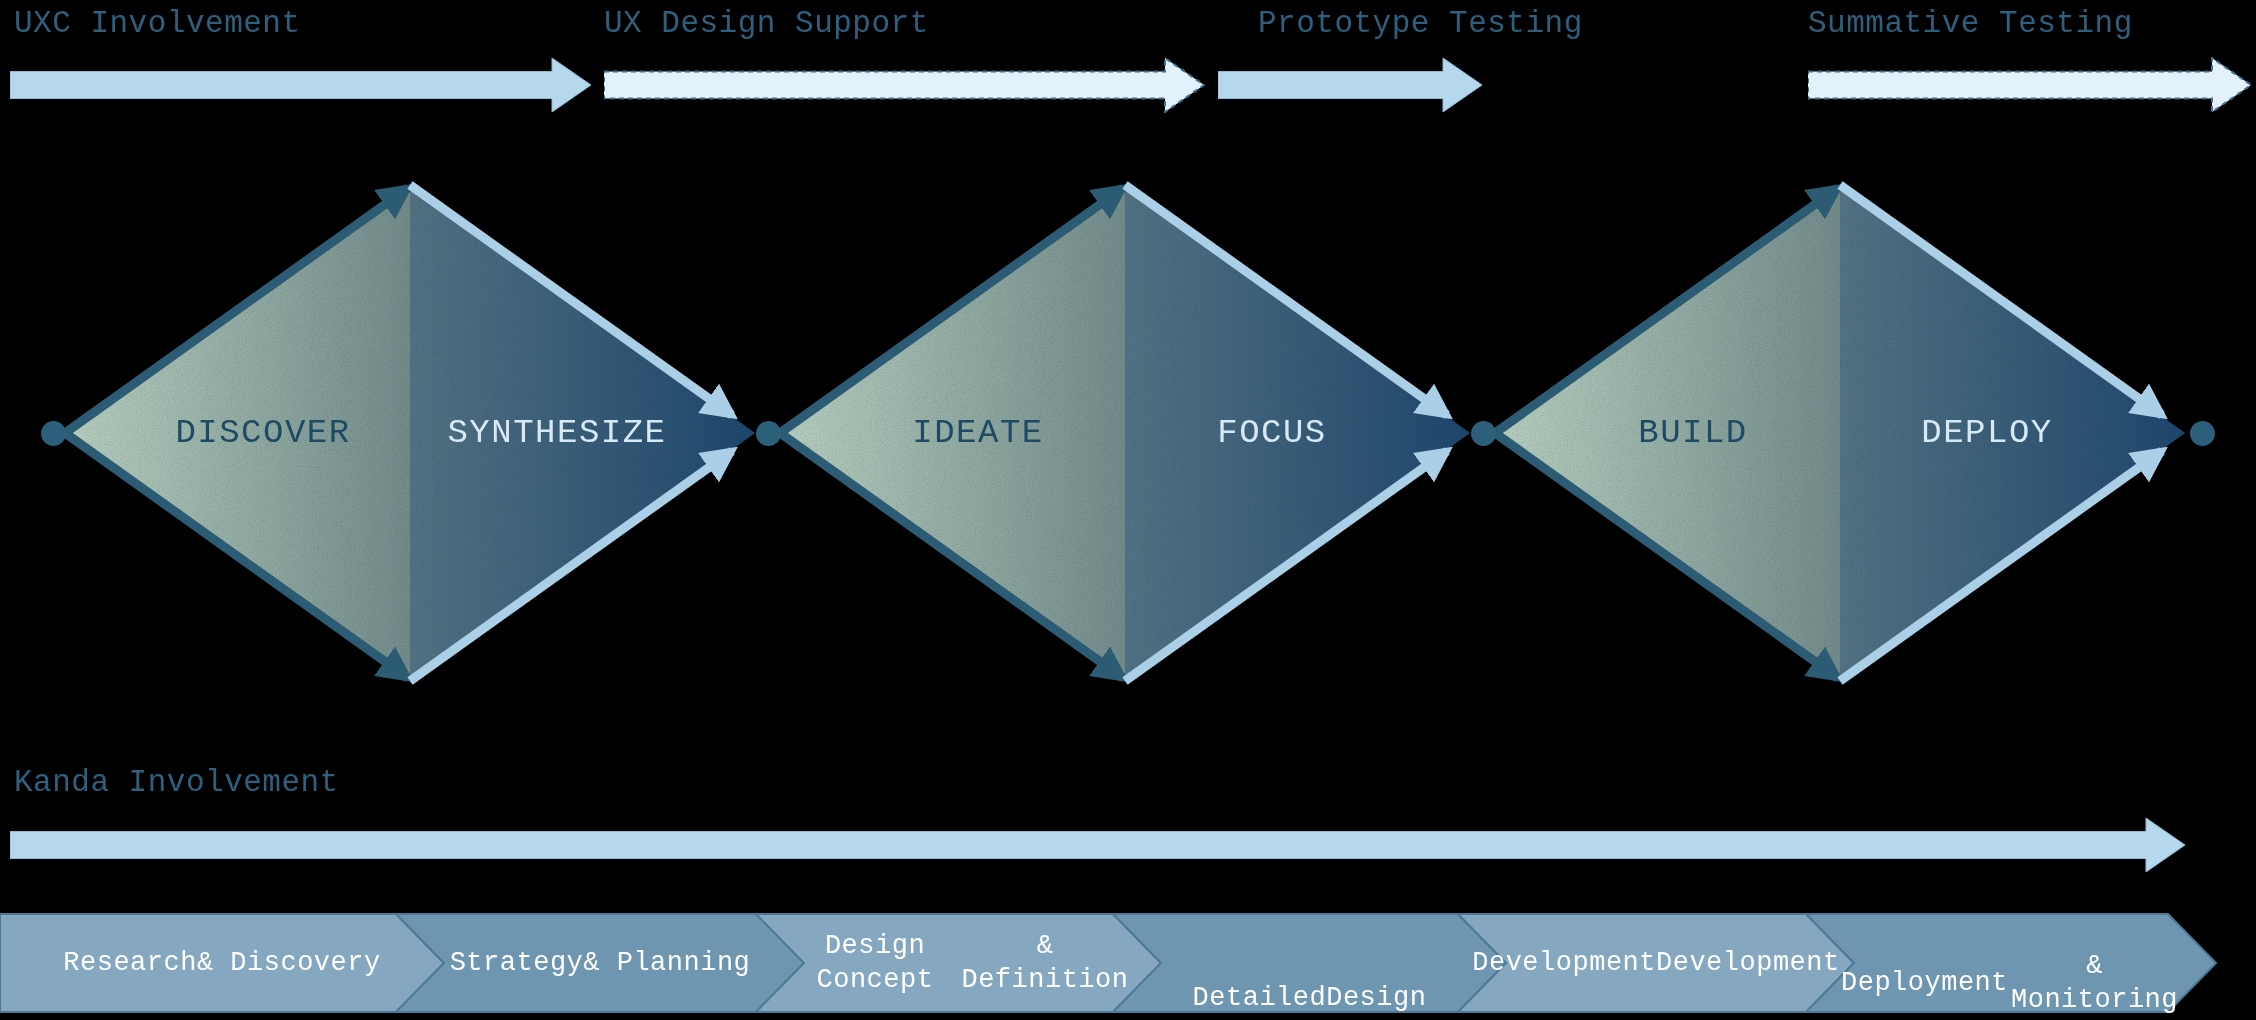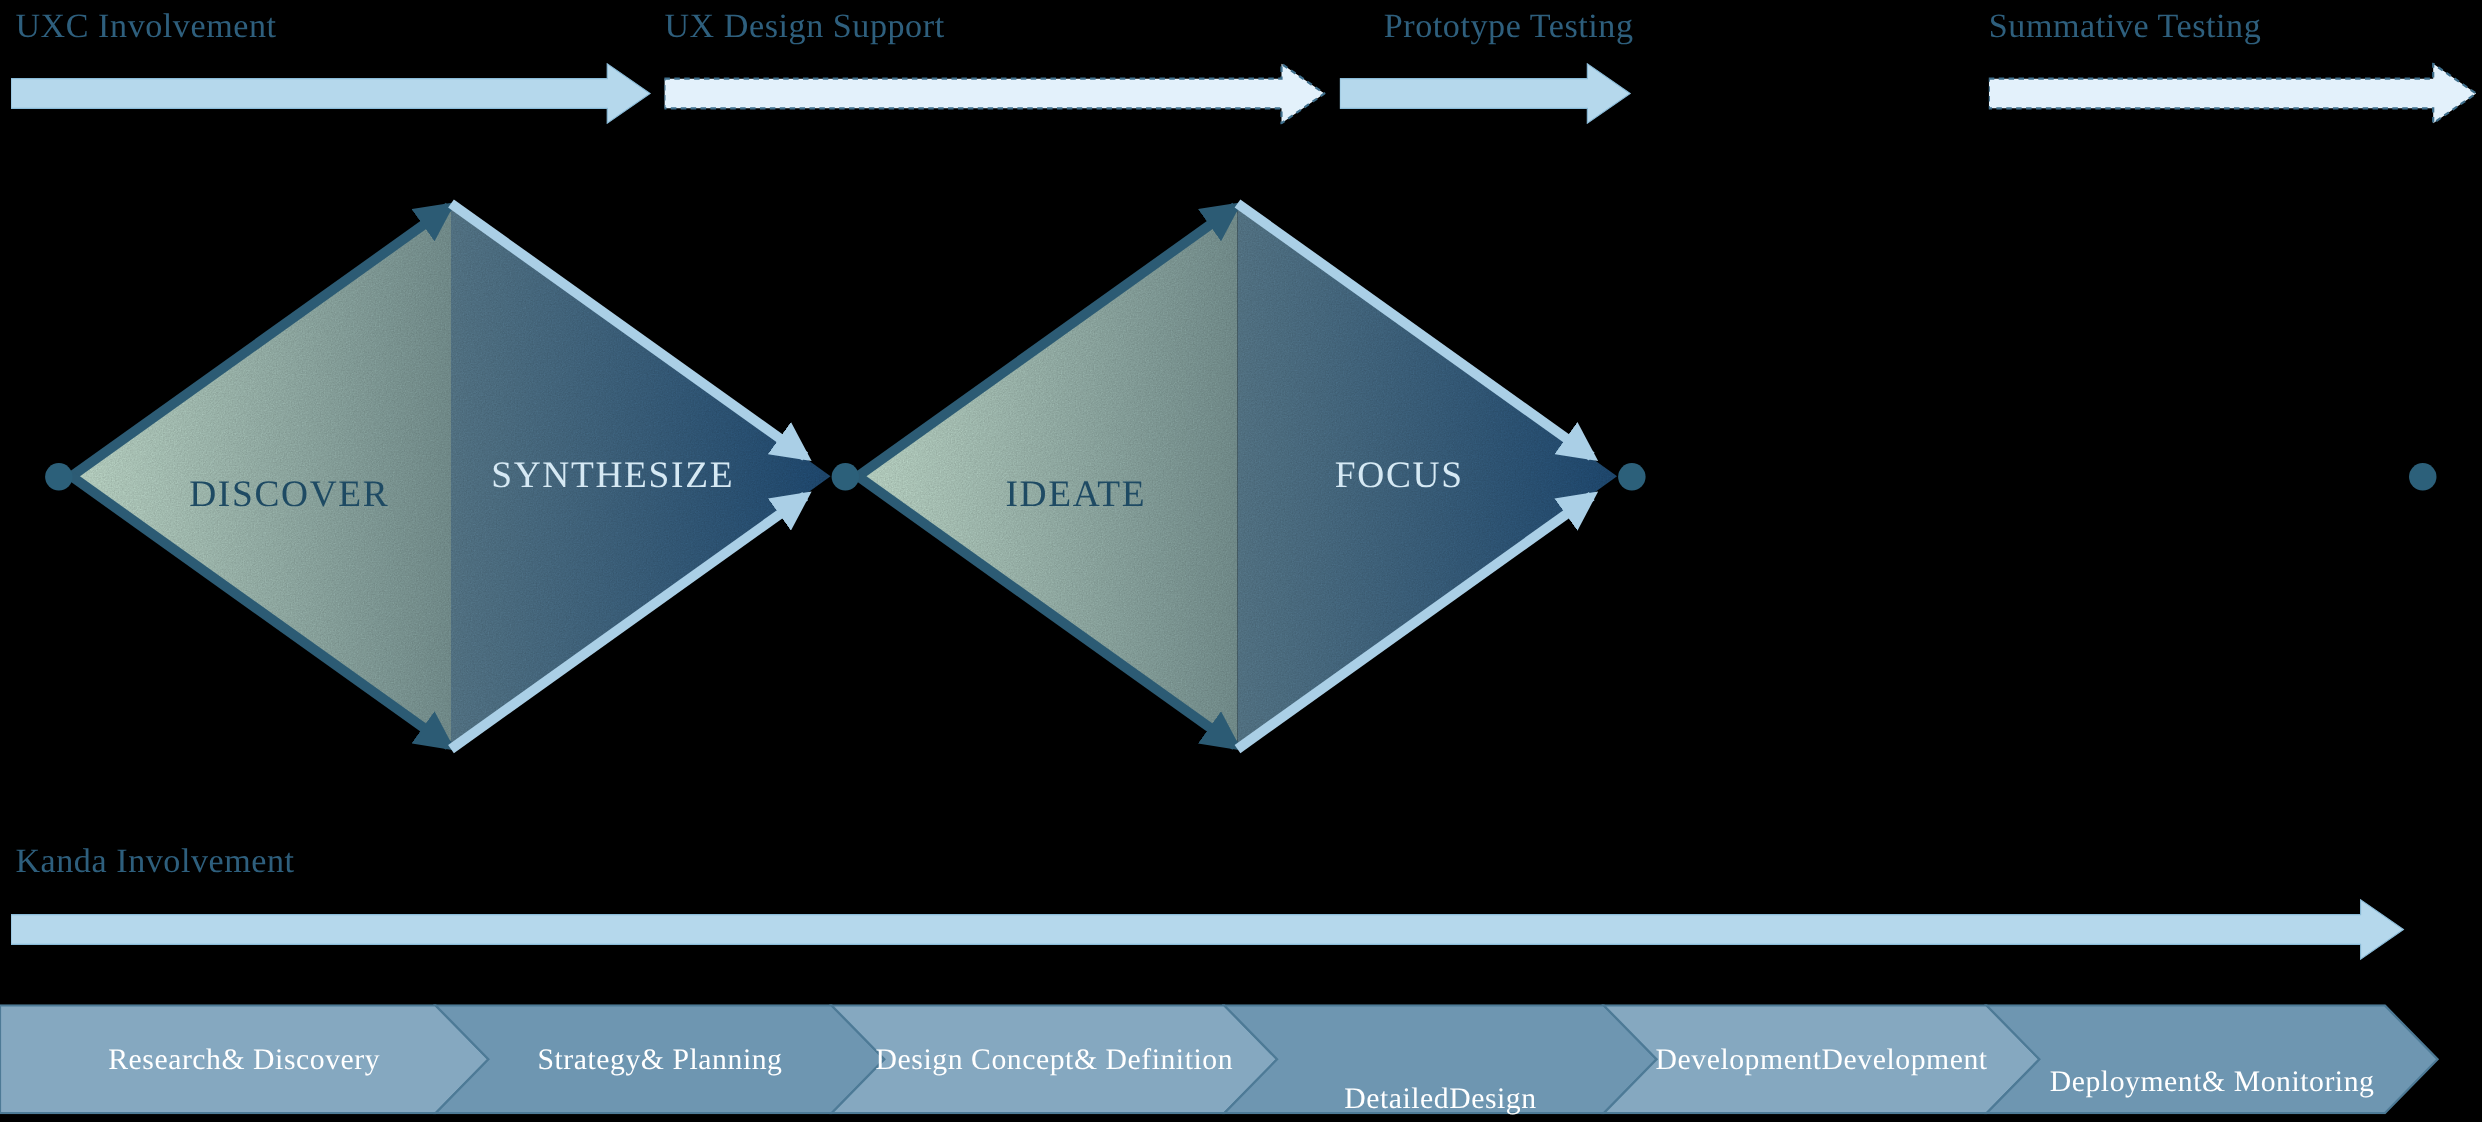--- a/index.html
+++ b/index.html
@@ -1,32 +1,32 @@
 <!DOCTYPE html>
 <html><head>
 <meta charset="utf-8">
 <style>
   html,body{margin:0;padding:0;background:#000;}
   #canvas{
     position:relative;width:2256px;height:1020px;overflow:hidden;
     background:var(--bg,#000);
-    font-family:Liberation Serif, serif;
+    font-family:Liberation Mono, monospace;
   }
   .phase-label{
     position:absolute;font-size:31px;color:var(--heading,#2e5f7d);
     white-space:nowrap;letter-spacing:0.5px;
   }
   .arrow{position:absolute;display:block;}
   .diamond{position:absolute;}
   .diamond svg{display:block;}
   .diamond-label{
     position:absolute;top:50%;transform:translateY(-50%);
     width:50%;text-align:center;font-size:34px;letter-spacing:1.5px;white-space:nowrap;
   }
-  .diamond-label.left{left:4%;color:var(--dleft-text,#1e4a63);margin-top:17px;}
+  .diamond-label.left{left:4%;color:var(--dleft-text,#1e4a63);}
   .diamond-label.right{left:46%;color:var(--dright-text,#d6e9f4);}
   .dot{position:absolute;width:25px;height:25px;border-radius:50%;background:var(--dot,#2c607a);}
   .step-label{
     position:absolute;height:100px;width:340px;
     display:flex;justify-content:center;align-items:center;
     font-size:27px;line-height:1.26;color:var(--chevron-text,#fff);text-align:center;
     letter-spacing:0.5px;
   }
 </style>
 </head>
@@ -91,20 +91,33 @@
         <path d="M350 7 L695 255 L350 503 Z" fill="url(#gradR)"></path>
         <path d="M5 255 L350 7 L695 255 L350 503 Z" fill="#000" filter="url(#grain)" opacity="0.22"></path>
         <path d="M5 255 L348 10" stroke="#2c5b74" stroke-width="9" fill="none" marker-end="url(#mDark)"></path>
         <path d="M5 255 L348 500" stroke="#2c5b74" stroke-width="9" fill="none" marker-end="url(#mDark)"></path>
         <path d="M350 7 L672 237" stroke="#aacfe6" stroke-width="9" fill="none" marker-end="url(#mLight)"></path>
         <path d="M350 503 L672 273" stroke="#aacfe6" stroke-width="9" fill="none" marker-end="url(#mLight)"></path>
       </svg>
       <div class="diamond-label right">FOCUS</div>
       <div class="diamond-label left">IDEATE</div>
     </div>
+    <div class="diamond" style="left: 1490px; top: 178px; width: 700px; height: 510px;">
+      <svg width="700" height="510" viewBox="0 0 700 510">
+        <path d="M5 255 L350 7 L350 503 Z" fill="url(#gradL)"></path>
+        <path d="M350 7 L695 255 L350 503 Z" fill="url(#gradR)"></path>
+        <path d="M5 255 L350 7 L695 255 L350 503 Z" fill="#000" filter="url(#grain)" opacity="0.22"></path>
+        <path d="M5 255 L348 10" stroke="#2c5b74" stroke-width="9" fill="none" marker-end="url(#mDark)"></path>
+        <path d="M5 255 L348 500" stroke="#2c5b74" stroke-width="9" fill="none" marker-end="url(#mDark)"></path>
+        <path d="M350 7 L672 237" stroke="#aacfe6" stroke-width="9" fill="none" marker-end="url(#mLight)"></path>
+        <path d="M350 503 L672 273" stroke="#aacfe6" stroke-width="9" fill="none" marker-end="url(#mLight)"></path>
+      </svg>
+      <div class="diamond-label left">BUILD</div>
+      <div class="diamond-label right">DEPLOY</div>
+    </div>
     <div class="dot" style="left: 40.5px; top: 420.5px;"></div>
     <div class="dot" style="left: 755.5px; top: 420.5px;"></div>
     <div class="dot" style="left: 1470.5px; top: 420.5px;"></div>
     <div class="dot" style="left: 2189.5px; top: 420.5px;"></div>
     <div class="phase-label" style="left: 14px; top: 765px;">Kanda Involvement</div>
     <svg width="2176" height="56" viewBox="0 0 2176 56" class="arrow" style="left: 10px; top: 817px; position: absolute;">
       <path d="M0 14.5 L2136 14.5 L2136 1 L2175 28 L2136 55 L2136 41.5 L0 41.5 Z" fill="#b5d8ec" stroke="#8abbd8" stroke-width="1"></path>
     </svg>
     <svg width="2256" height="100" viewBox="0 0 2256 100" style="position: absolute; left: 0px; top: 913px;">
       <path d="M0 1 L396 1 L444 50 L396 99 L0 99 Z" fill="#85a8c0" stroke="#4d7a96" stroke-width="2"></path>

